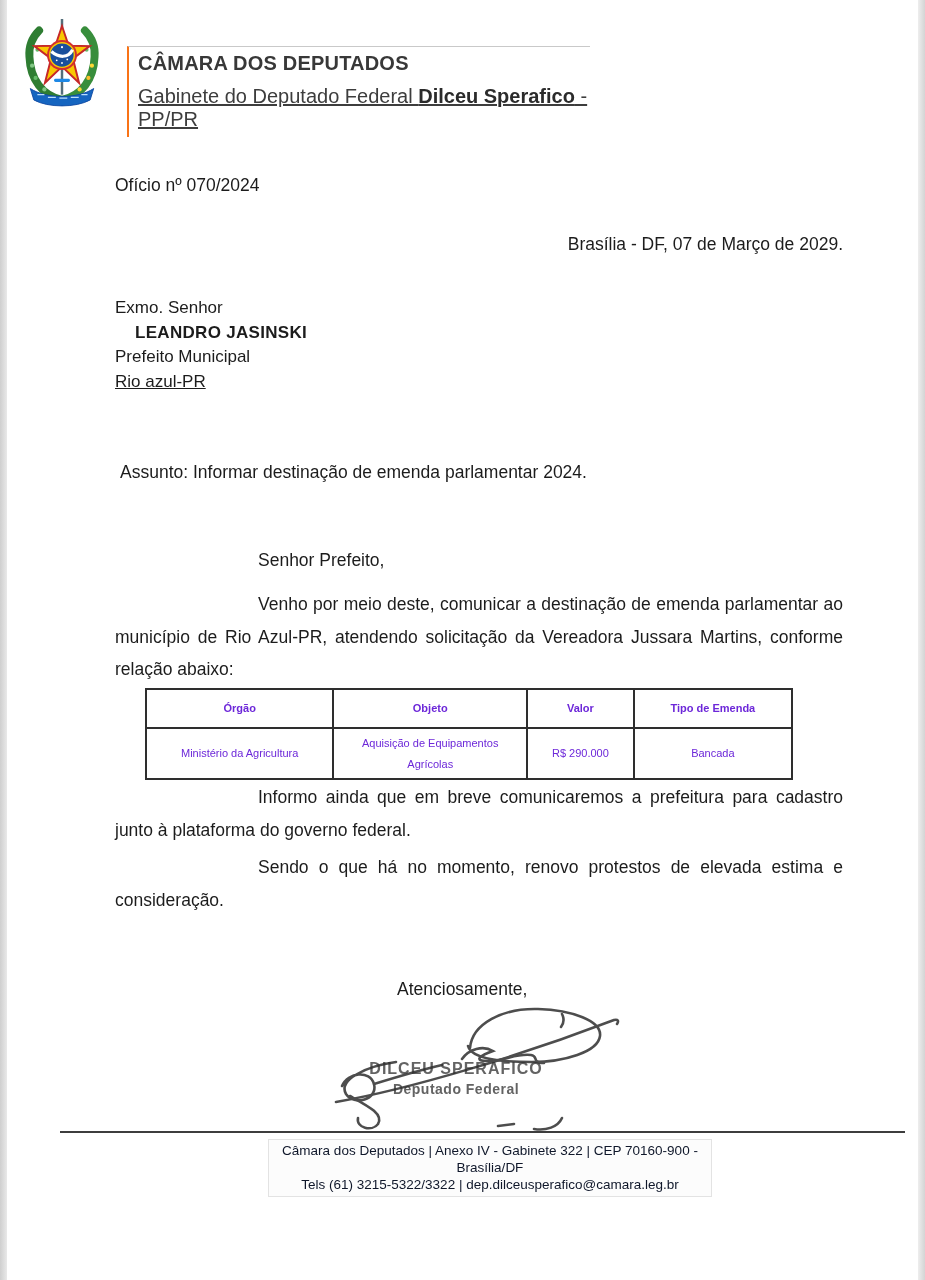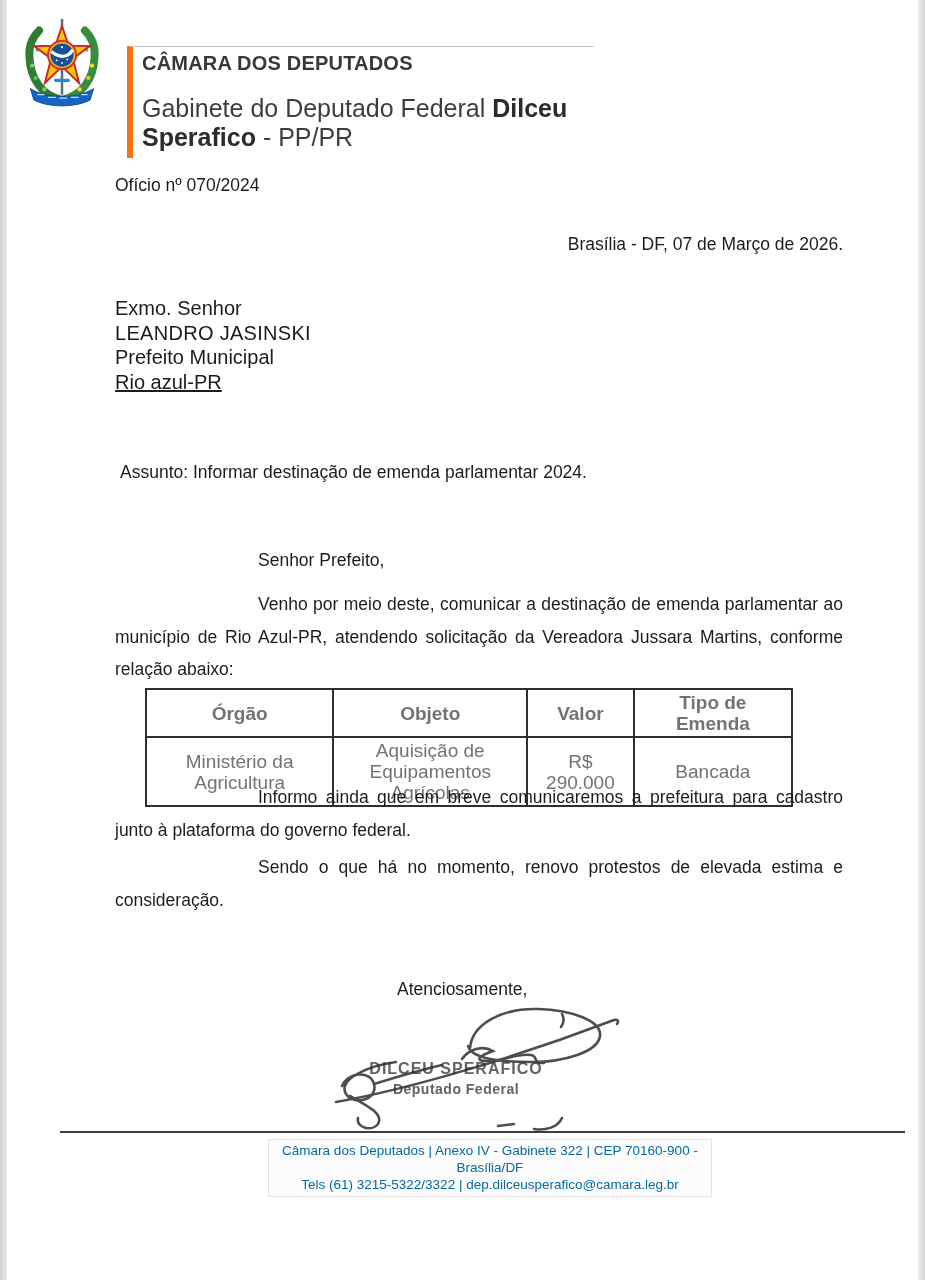--- a/index.html
+++ b/index.html
@@ -7,60 +7,60 @@
     position:relative; width:925px; height:1280px; background:#ffffff;
     font-family:"Liberation Sans", sans-serif; color:#1c1c1c; overflow:hidden;
   }
   .edge{position:absolute;top:0;height:1280px;width:7px;background:linear-gradient(to right,#cfcfcf,#e9e9e9);}
   .edge.right{right:0;background:linear-gradient(to left,#d4d4d4,#eeeeee);}
 
   
   .coa{position:absolute;left:18px;top:14px;width:88px;height:98px;}
   .lh-frame{
     position:absolute;left:127px;top:46px;width:452px;
-    border-top:1px solid #c9c9c9;border-left:6px solid #f97316;
+    border-top:1px solid #c9c9c9;border-left:2px solid #f97316;
     padding:5px 0 6px 9px;color:#3b3b3b;
   }
   .org-name{font-size:20px;font-weight:600;letter-spacing:.2px;color:#383838;}
-  .office-line{font-size:25px;margin-top:19px;color:#3d3d3d;}
+  .office-line{font-size:20px;margin-top:10px;color:#3d3d3d;text-decoration:underline;}
   .office-line b{color:#2b2b2b;}
 
   .abs{position:absolute;}
   .body-txt{font-size:17.5px;margin-top:13px;}
   .ref{left:115px;top:162px;}
   .dateline{left:115px;top:221px;width:728px;text-align:right;}
-  .address{left:115px;top:296px;line-height:24.5px;font-size:20px;}
-  .address .bold{font-weight:normal;letter-spacing:.3px;}
+  .address{left:115px;top:296px;line-height:24.5px;font-size:17px;}
+  .address .bold{font-weight:bold;letter-spacing:.3px;margin-left:20px;}
   .address .uline{text-decoration:underline;}
   .subject{left:120px;top:449px;}
   .greeting{left:258px;top:537px;}
   .para{left:115px;width:728px;text-align:justify;text-indent:143px;line-height:32.5px;font-size:17.5px;}
   .p1{top:588px;}
   .p2{top:781px;}
   .p3{top:851px;}
 
   
   .tbl-wrap{left:145px;top:688px;width:648px;}
-  table.funding{border-collapse:collapse;width:100%;table-layout:fixed;font-size:19px;color:#737373;}
+  table.funding{border-collapse:collapse;width:100%;table-layout:fixed;font-size:11px;color:#6d28d9;}
   table.funding th, table.funding td{border:2px solid #2e2e2e;text-align:center;vertical-align:middle;padding:2px 6px;line-height:21px;}
   table.funding th{height:33px;font-weight:bold;}
   table.funding td{height:45px;}
 
   .closing{left:397px;top:966px;}
 
   .sig-svg{position:absolute;left:320px;top:996px;width:310px;height:142px;}
   .sig-text{position:absolute;left:330px;top:1060px;width:252px;text-align:center;color:#636363;}
   .sig-name{font-size:16px;font-weight:bold;letter-spacing:1px;}
   .sig-title{font-size:14px;font-weight:bold;margin-top:3px;letter-spacing:.5px;text-align:center;}
 
   .footer-rule{position:absolute;left:60px;top:1131px;width:845px;height:2px;background:#3d3d3d;}
   .footer-box{
     position:absolute;left:268px;top:1139px;width:438px;
     border:1px solid #e3e3e3;background:#fcfcfc;
-    text-align:center;color:#0369a1;font-size:13.5px;line-height:17px;padding:2px 2px 3px 2px;
+    text-align:center;color:#0f172a;font-size:13.5px;line-height:17px;padding:2px 2px 3px 2px;
   }
 </style>
 </head>
 <body>
 
 <div class="page">
   <div class="edge"></div>
   <div class="edge right"></div>
 
   <div class="coa">
@@ -94,21 +94,21 @@
       <path d="M22 91 h8 M34 94 h9 M47 95 h9 M60 94 h9 M72 91 h7" stroke="#bbdefb" stroke-width="1.4"></path>
     </svg>
   </div>
 
   <div class="lh-frame">
     <div class="org-name">CÂMARA DOS DEPUTADOS</div>
     <div class="office-line"><span>Gabinete do Deputado Federal </span><b>Dilceu Sperafico</b><span> - PP/PR</span></div>
   </div>
 
   <div class="abs body-txt ref">Ofício nº 070/2024</div>
-  <div class="abs body-txt dateline">Brasília - DF, 07 de Março de 2026.</div>
+  <div class="abs body-txt dateline">Brasília - DF, 07 de Março de 2029.</div>
 
   <div class="abs address">
     <div>Exmo. Senhor</div>
     <div class="bold">LEANDRO JASINSKI</div>
     <div>Prefeito Municipal</div>
     <div class="uline">Rio azul-PR</div>
   </div>
 
   <div class="abs body-txt subject">Assunto: Informar destinação de emenda parlamentar 2024.</div>
 

